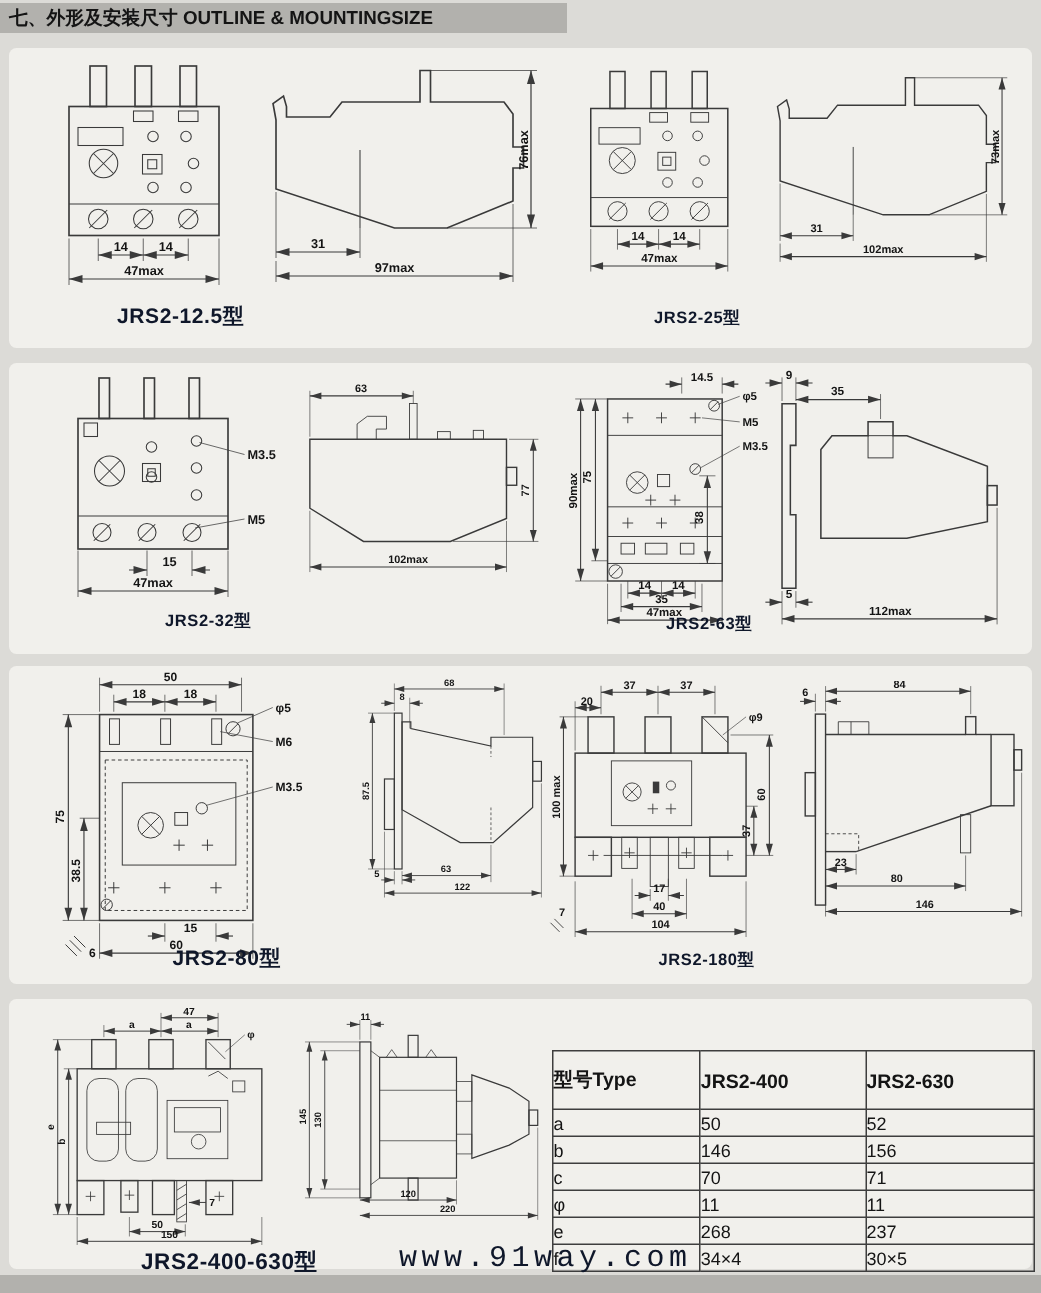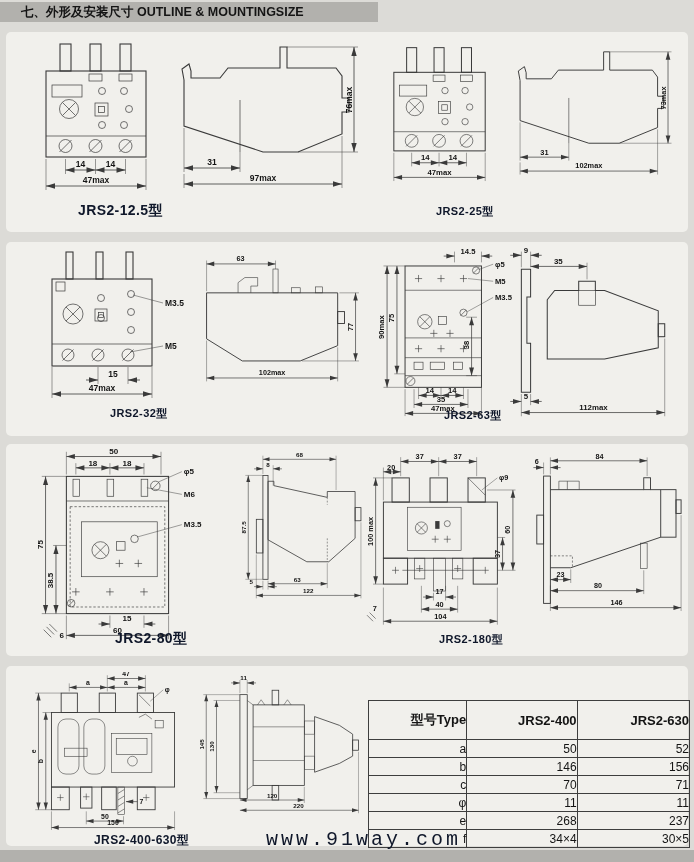--- a/index.html
+++ b/index.html
@@ -1,35 +1,35 @@
 <!DOCTYPE html>
 <html><head>
 <meta charset="utf-8">
 <style>
   html,body{margin:0;padding:0}
   body{width:694px;height:862px;position:relative;background:#dcdbd7;overflow:hidden;
        font-family:"Liberation Sans",sans-serif}
   .hdrbar{position:absolute;left:0;top:2px;width:378px;height:20px;background:#b2b1ad;
           color:#141414;font:bold 12.5px "Liberation Sans",sans-serif;line-height:20px;
-          padding-left:21px;box-sizing:border-box;white-space:nowrap}
+          padding-left:6px;box-sizing:border-box;white-space:nowrap}
   .panel{position:absolute;left:6px;width:682px;background:#f1f0ec;border-radius:5px}
   .drw{position:absolute}
   .cap{position:absolute;font:bold 11px "Liberation Sans",sans-serif;color:#0f172a;letter-spacing:.4px;white-space:nowrap}
   .cap.big{font-size:14px}
-  .cap.mid{font-size:12px}
+  .cap.mid{font-size:15px}
   .out{fill:none;stroke:#3a3a3a;stroke-width:1.1}
   .thin{fill:none;stroke:#3a3a3a;stroke-width:.7}
   .dash{stroke-dasharray:2.5 2}
   .ext{stroke:#3a3a3a;stroke-width:.5;fill:none}
   .dim{stroke:#3a3a3a;stroke-width:.8;fill:none;marker-start:url(#ah);marker-end:url(#ah)}
   .dimE{stroke:#3a3a3a;stroke-width:.8;fill:none;marker-end:url(#ah)}
   .dl{font:bold 8.5px "Liberation Sans",sans-serif;fill:#141414;text-anchor:middle}
   .dls{text-anchor:start}
   .stbl{position:absolute;border-collapse:collapse;background:transparent}
-  .stbl th,.stbl td{border:1.4px solid #3e3e3e;text-align:right;color:#141414;padding:0}
+  .stbl th,.stbl td{border:1.4px solid #3e3e3e;text-align:left;color:#141414;padding:0}
   .stbl th{height:38px;font:bold 13px "Liberation Sans",sans-serif}
   .stbl td{height:17px;font:12px "Liberation Sans",sans-serif}
   .wm{position:absolute;left:266px;top:828px;font:20px "Liberation Mono",monospace;
       color:#0f172a;letter-spacing:3px;z-index:5}
   .footbar{position:absolute;left:0;top:850px;width:694px;height:12px;background:#b2b1ad}
 </style>
 </head>
 <body>
 
 <svg width="0" height="0" style="position:absolute">

